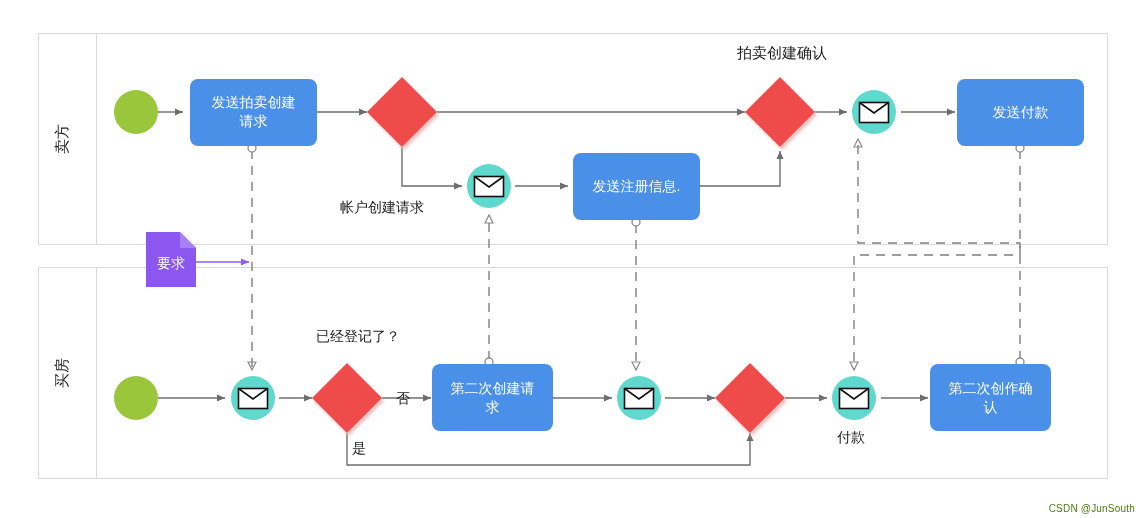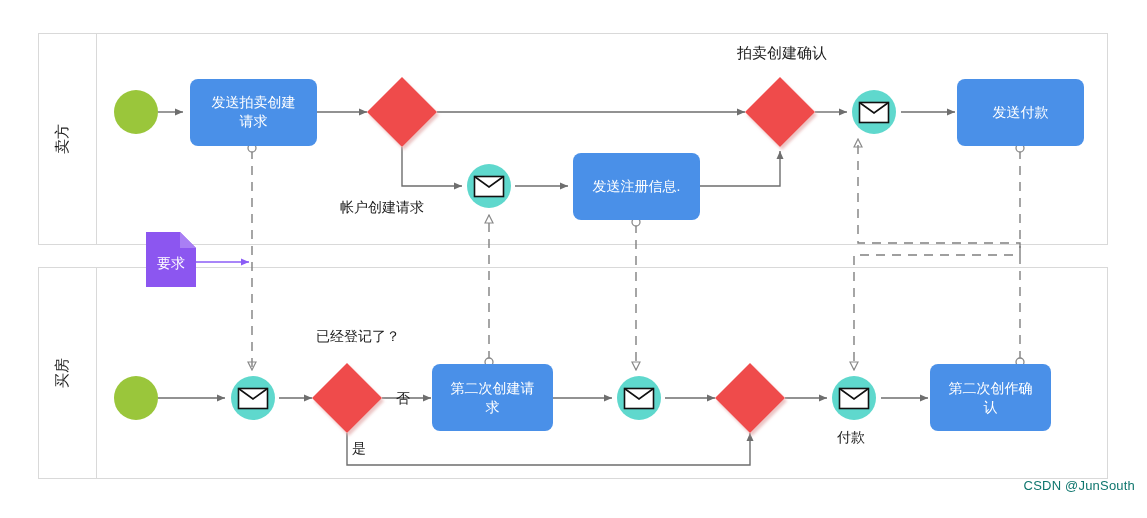--- a/index.html
+++ b/index.html
@@ -109,23 +109,23 @@
   }
   .section-title {
     font-size: 15px;
     fill: #1a1a1a;
     text-anchor: middle;
     font-family: "Liberation Sans", "DejaVu Sans", sans-serif;
   }
   .watermark {
     position: absolute;
     right: 12px;
-    bottom: 25px;
-    font-size: 13px;
-    color: #0f766e;
+    bottom: 4px;
+    font-size: 10px;
+    color: #4d7c0f;
     font-family: "Liberation Sans", "DejaVu Sans", sans-serif;
     letter-spacing: .2px;
     user-select: none;
   }
 </style>
 </head>
 <body>
 
 <div id="canvas">
 

